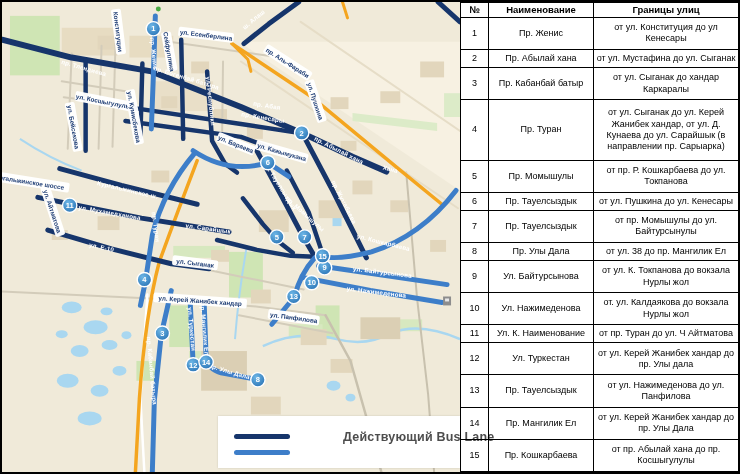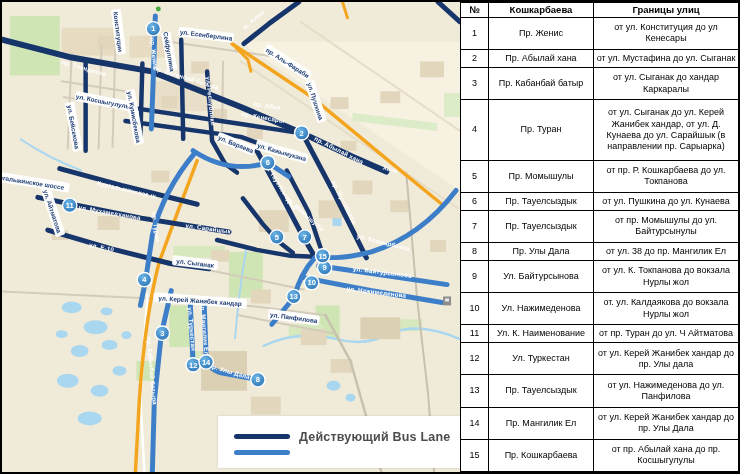--- a/index.html
+++ b/index.html
@@ -2,21 +2,21 @@
 <html><head>
 <meta charset="utf-8">
 <style>
   html,body{margin:0;padding:0;background:#fff;font-family:"Liberation Sans",sans-serif;}
   .frame{position:relative;width:740px;height:474px;box-sizing:border-box;border:2px solid #000;background:#fff;overflow:hidden;}
   .mapwrap{position:absolute;left:0;top:0;width:458px;height:470px;background:#f0ead9;}
   .mapwrap svg{display:block;width:100%;height:100%;}
   .legend{position:absolute;left:216px;top:414px;width:242px;height:52px;background:#fff;box-shadow:0 0 2px rgba(0,0,0,.15);display:flex;flex-direction:column;justify-content:center;gap:6px;padding:2px 0;box-sizing:border-box;}
   .legend .row{display:flex;align-items:center;}
   .legend .swatch{width:56px;height:5px;border-radius:3px;margin-left:16px;margin-right:9px;flex:0 0 auto;}
-  .legend .lbl{font-size:12.5px;font-weight:bold;color:#4d4d4d;letter-spacing:.2px;white-space:nowrap;}
+  .legend .lbl{font-size:12.5px;font-weight:bold;color:#4d4d4d;letter-spacing:.2px;white-space:nowrap;margin-left:44px;}
   .tablewrap{position:absolute;left:458px;top:0;width:278px;height:470px;}
   table{border-collapse:collapse;width:100%;height:100%;table-layout:fixed;}
   th,td{border:1px solid #000;text-align:center;vertical-align:middle;font-size:9px;line-height:1.25;padding:1px 2px;color:#000;word-wrap:break-word;}
   th{font-size:9.5px;font-weight:bold;}
   col.c1{width:28px;} col.c2{width:105px;} col.c3{width:145px;}
   
   .roadtxt{fill:#ffffff;font-size:6.2px;font-weight:bold;letter-spacing:.2px;}
   .pilltxt{fill:#1d3c74;font-size:6.4px;font-weight:bold;}
   .pillbg{fill:#ffffff;opacity:.97;}
   .mnum{fill:#fff;font-size:7.6px;font-weight:bold;}
@@ -336,21 +336,21 @@
   <div class="tablewrap">
     <table>
       <colgroup>
           <col class="c1">
           <col class="c2">
           <col class="c3">
         </colgroup>
       <thead>
         <tr>
           <th>№</th>
-          <th>Кошкарбаева</th>
+          <th>Наименование</th>
           <th>Границы улиц</th>
         </tr>
       </thead>
       <tbody>
         <tr>
             <td>1</td>
             <td>Пр. Женис</td>
             <td>от ул. Конституция до ул Кенесары</td>
           </tr>
         <tr>
@@ -369,21 +369,21 @@
             <td>от ул. Сыганак до ул. Керей Жанибек хандар, от ул. Д. Кунаева до ул. Сарайшык (в направлении пр. Сарыарка)</td>
           </tr>
         <tr>
             <td>5</td>
             <td>Пр. Момышулы</td>
             <td>от пр. Р. Кошкарбаева до ул. Токпанова</td>
           </tr>
         <tr>
             <td>6</td>
             <td>Пр. Тауелсыздык</td>
-            <td>от ул. Пушкина до ул. Кунаева</td>
+            <td>от ул. Пушкина до ул. Кенесары</td>
           </tr>
         <tr>
             <td>7</td>
             <td>Пр. Тауелсыздык</td>
             <td>от пр. Момышулы до ул. Байтурсынулы</td>
           </tr>
         <tr>
             <td>8</td>
             <td>Пр. Улы Дала</td>
             <td>от ул. 38 до пр. Мангилик Ел</td>

